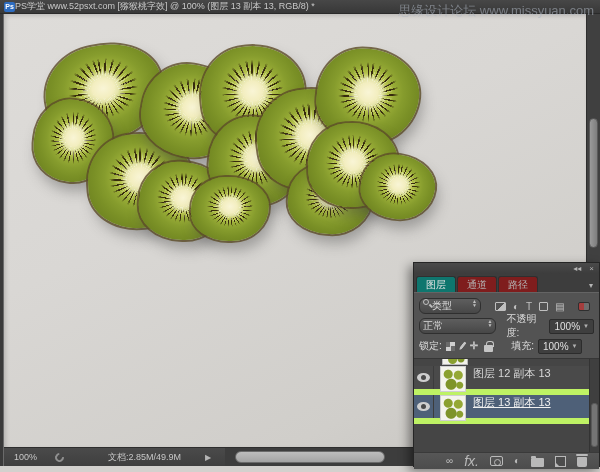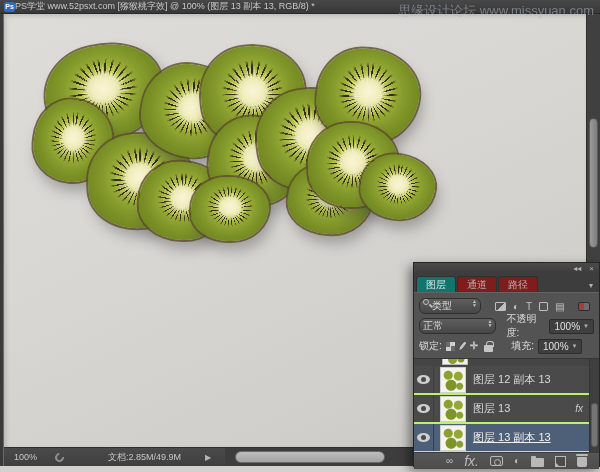--- a/index.html
+++ b/index.html
@@ -91,22 +91,22 @@
   .padlock { width:9px; height:7px; background:#c5c5c5; border-radius:1px; position:relative; margin-top:4px; }
   .padlock::before { content:""; position:absolute; left:1.5px; top:-4px; width:6px; height:5px;
     border:1.5px solid #c5c5c5; border-bottom:none; border-radius:3px 3px 0 0; }
 
   .layer-list { position:relative; height:94px; background:#454545; border-top:1px solid #363636; overflow:hidden; }
   .partial-thumb { position:absolute; left:28px; top:0; width:26px; height:6px; background:#f2f2ea;
     border:1px solid #bbb; border-top:none;
     background-image:radial-gradient(circle at 40% 10%, #8aa02f 0 4px, transparent 5px),
                      radial-gradient(circle at 75% 0%, #7e9429 0 3px, transparent 4px); }
   .layer-rows { position:absolute; left:0; top:7px; right:10px; }
-  .layer-row { display:flex; align-items:center; height:29px; background:#4a4a4a;
-    border-bottom:2px solid #bef264; position:relative; }
+  .layer-row { display:flex; align-items:flex-start; height:29px; background:#4a4a4a;
+    border-bottom:6px solid #bef264; position:relative; }
   .layer-row.selected { background:#4e6078; }
   .eye-well { width:20px; height:100%; border-right:1px solid #3c3c3c; display:flex; align-items:center; justify-content:center; }
   .eye { width:13px; height:9px; border-radius:50%; background:#cfcfcf; position:relative; }
   .eye::after { content:""; position:absolute; left:4px; top:2px; width:5px; height:5px; background:#4a4a4a; border-radius:50%; }
   .thumb { width:26px; height:26px; margin:0 7px 0 6px; background:#f4f4ec; border:1px solid #cfcfcf;
     background-image:radial-gradient(circle at 30% 30%, #8aa02f 0 4px, transparent 5px),
                      radial-gradient(circle at 72% 34%, #95a835 0 4px, transparent 5px),
                      radial-gradient(circle at 42% 72%, #7e9429 0 5px, transparent 6px),
                      radial-gradient(circle at 78% 76%, #8aa02f 0 3px, transparent 4px); }
   .lname { font-size:11px; color:#d8d8d8; }
@@ -241,28 +241,20 @@
     <div class="layer-list">
       <div class="partial-thumb"></div>
       <div class="layer-rows" id="layer-rows">
           <div class="layer-row">
             <span class="eye-well">
               <span class="eye"></span>
             </span>
             <span class="thumb"></span>
             <span class="lname">图层 12 副本 13</span>
           </div>
-          <div class="layer-row">
-            <span class="eye-well">
-              <span class="eye"></span>
-            </span>
-            <span class="thumb"></span>
-            <span class="lname">图层 13</span>
-            <span class="fxb">fx</span>
-          </div>
           <div class="layer-row selected">
             <span class="eye-well">
               <span class="eye"></span>
             </span>
             <span class="thumb"></span>
             <span class="lname">图层 13 副本 13</span>
           </div>
         </div>
       <div class="list-scroll">
         <div class="list-thumb"></div>

